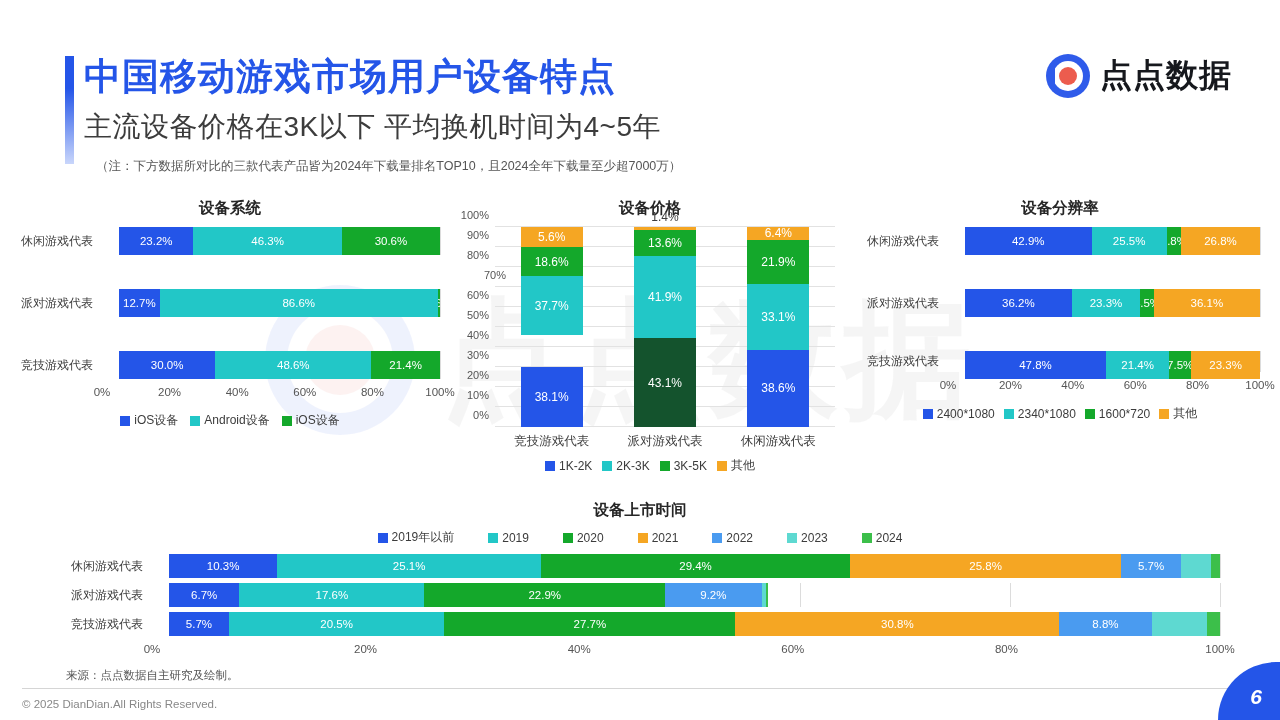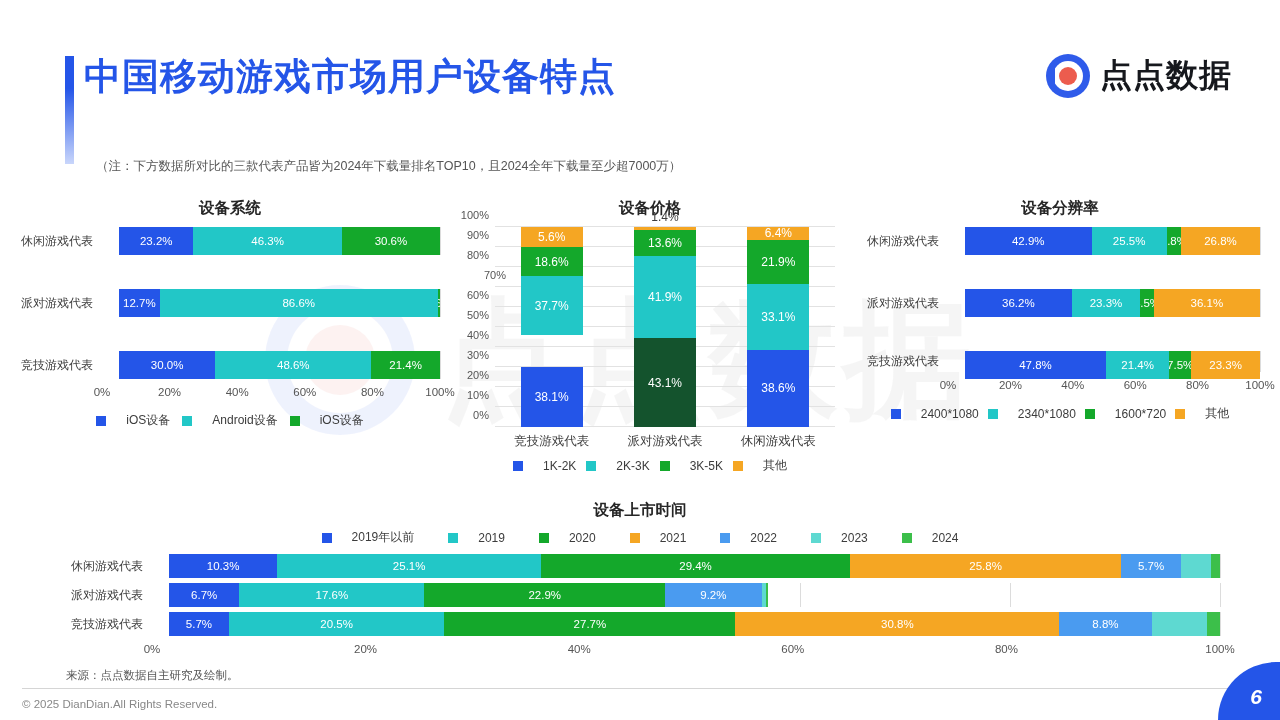--- a/index.html
+++ b/index.html
@@ -132,21 +132,21 @@
   }
   .vseg.tiny { font-size: 12px; }
   .vseg.tiny span { position: relative; top: -11px; color: #3c3c3c; }
   .vcat {
     position: absolute; font-size: 12.5px; color: #3c3c3c;
     text-align: center; transform: translateX(-50%); white-space: nowrap;
   }
 
   
   .legend { display: flex; justify-content: center; align-items: center; gap: 12px; }
-  .legend-item { display: flex; align-items: center; gap: 20px; font-size: 12px; color: #3c3c3c; white-space: nowrap; }
+  .legend-item { display: flex; align-items: center; gap: 4px; font-size: 12px; color: #3c3c3c; white-space: nowrap; }
   .swatch { width: 10px; height: 10px; flex: none; }
 
   
   .bottom-panel { position: absolute; left: 60px; top: 500px; width: 1160px; z-index: 2; }
 
   
   .source { position: absolute; left: 66px; top: 668px; font-size: 11.5px; color: #555; z-index: 3; }
   .footrule { position: absolute; left: 22px; top: 688px; width: 1236px; height: 1px; background: #d5d5d5; z-index: 3; }
   .copyright { position: absolute; left: 22px; top: 698px; font-size: 11.5px; color: #888; z-index: 3; }
   .pagebadge {
@@ -163,20 +163,21 @@
 <body>
 
 <div class="watermark">
   <div class="wm-mark"></div>
   <div class="wm-text">点点数据</div>
 </div>
 
 <div class="header">
   <div class="title-accent"></div>
   <div class="main-title">中国移动游戏市场用户设备特点</div>
+  <div class="sub-title">主流设备价格在3K以下 平均换机时间为4~5年</div>
   <div class="note">（注：下方数据所对比的三款代表产品皆为2024年下载量排名TOP10，且2024全年下载量至少超7000万）</div>
 
   <div class="brand">
     <div class="brand-mark">
       <div class="inner-ring"></div>
       <div class="dot"></div>
       <div class="bar"></div>
     </div>
     <div class="brand-name">点点数据</div>
   </div>

